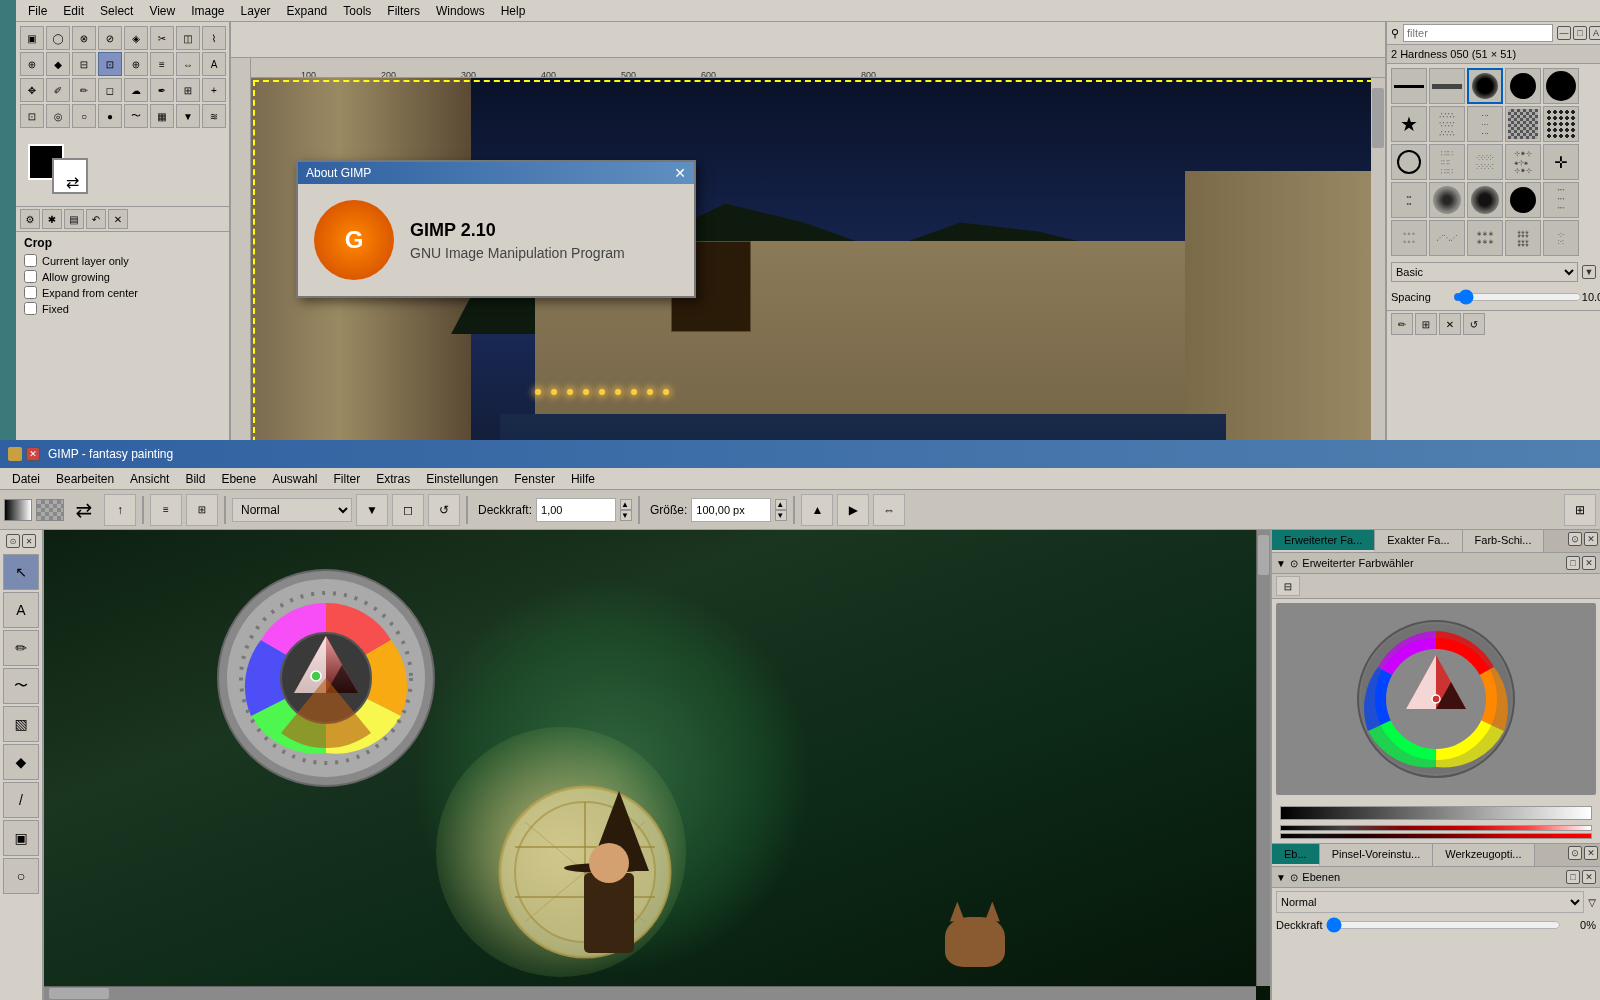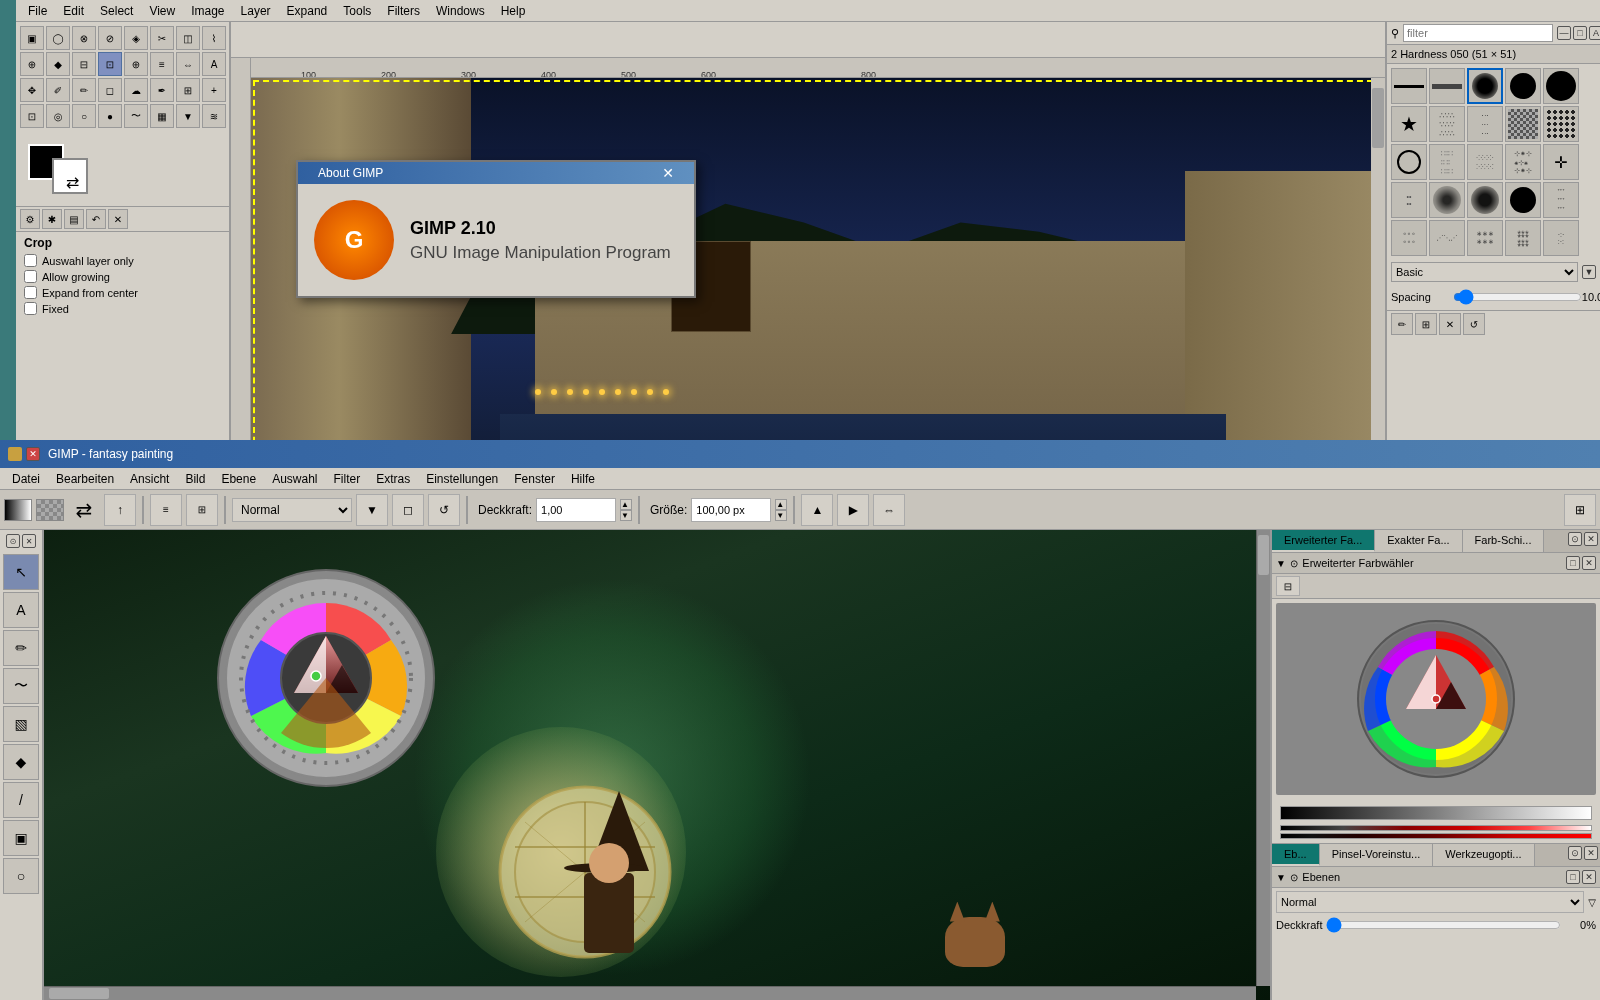--- a/index.html
+++ b/index.html
@@ -233,21 +233,21 @@
       top: 160px; left: 280px;
       width: 400px;
       background: #d4d0c8;
       border: 2px solid #777;
       z-index: 100;
       box-shadow: 4px 4px 10px rgba(0,0,0,0.5);
     }
     .dialog-titlebar {
       background: linear-gradient(90deg, #3060a0, #6090c0);
       color: white;
-      padding: 3px 20px;
+      padding: 3px 8px;
       display: flex;
       align-items: center;
       justify-content: space-between;
       font-size: 12px;
     }
     .dialog-close {
       background: none;
       border: none;
       color: white;
       cursor: pointer;
@@ -580,21 +580,21 @@
       <div class="tool-icon" style="width:20px;height:20px;">✱</div>
       <div class="tool-icon" style="width:20px;height:20px;">▤</div>
       <div class="tool-icon" style="width:20px;height:20px;">↶</div>
       <div class="tool-icon" style="width:20px;height:20px;">✕</div>
     </div>
 
     <div class="tool-options">
       <div class="tool-options-title">Crop</div>
       <div class="option-row">
         <input type="checkbox" style="">
-        <span class="option-label">Auswahl layer only</span>
+        <span class="option-label">Current layer only</span>
       </div>
       <div class="option-row">
         <input type="checkbox" style="">
         <span class="option-label">Allow growing</span>
       </div>
       <div class="option-row">
         <input type="checkbox" style="">
         <span class="option-label">Expand from center</span>
       </div>
       <div class="option-row">
@@ -797,21 +797,21 @@
   <div class="about-dialog">
     <div class="dialog-titlebar">
       <span>About GIMP</span>
       <button class="dialog-close">✕</button>
     </div>
     <div class="dialog-body">
       <div style="display:flex;gap:16px;align-items:center;">
         <div style="width:80px;height:80px;background:radial-gradient(circle,#ff8800,#cc4400);border-radius:50%;display:flex;align-items:center;justify-content:center;color:white;font-size:24px;font-weight:bold;">G</div>
         <div>
           <div style="font-size:18px;font-weight:bold;">GIMP 2.10</div>
-          <div style="font-size:17px;color:#444;margin-top:4px;">GNU Image Manipulation Program</div>
+          <div style="font-size:14px;color:#444;margin-top:4px;">GNU Image Manipulation Program</div>
         </div>
       </div>
     </div>
   </div>
 </div>
 
 <div class="bottom-window">
 
   <div class="bottom-titlebar">
     <div style="display:flex;gap:4px;margin-right:8px;">

